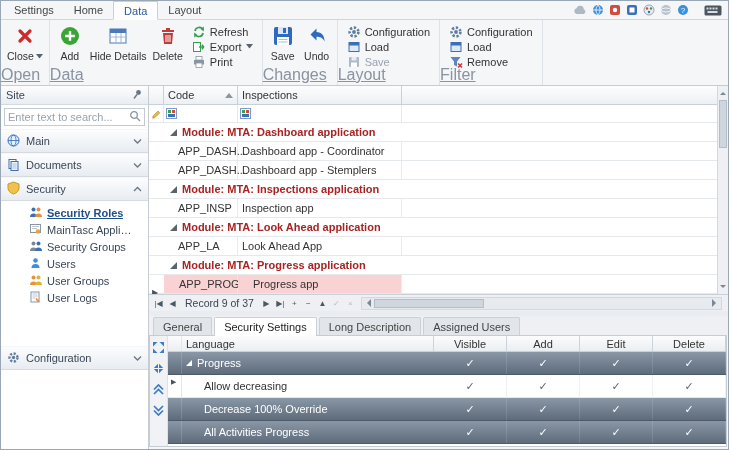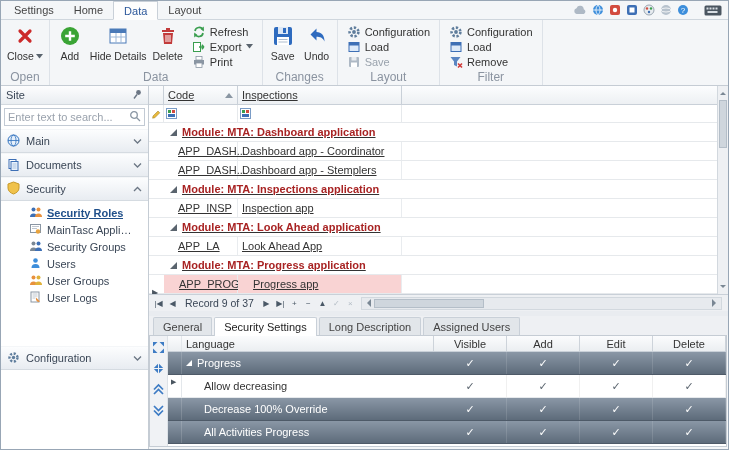--- a/index.html
+++ b/index.html
@@ -10,21 +10,21 @@
   .rtabs { height:19px; background:#f4f6f8; border-bottom:1px solid #cfd6dd; display:flex; align-items:stretch; padding-left:3px; }
   .rtab { padding:3px 10px 2px; color:#444; cursor:default; }
   .rtab.active { background:#fdfdfd; border:1px solid #c9d0d8; border-bottom:1px solid #fdfdfd; color:#2b579a; margin-bottom:-1px; }
   .tab-icons { margin-left:auto; display:flex; align-items:center; gap:5px; padding-right:6px; }
   .ticon { display:inline-flex; align-items:center; }
   .ticon.kbd { margin-left:10px; }
 
   
   .rbody { height:66px; background:#f4f6f8; border-bottom:1px solid #c5ccd4; display:flex; }
   .rgroup { position:relative; border-right:1px solid #dde2e8; padding:2px 3px 13px; display:flex; }
-  .rg-label { position:absolute; bottom:1px; left:0; right:0; text-align:center; font-size:12px; color:#8a93a0; }
+  .rg-label { position:absolute; bottom:1px; left:0; right:0; font-size:16px; color:#8a93a0;text-decoration:underline; }
   .rg-content { display:flex; align-items:stretch; }
   .bigbtn { min-width:34px; padding:2px 3px; display:flex; flex-direction:column; align-items:center; gap:2px; border-radius:2px; }
   .bicon { height:24px; display:flex; align-items:center; }
   .blbl { font-size:10.5px; color:#333; text-align:center; display:flex; align-items:center; gap:2px; white-space:nowrap; }
   .smcol { display:flex; flex-direction:column; justify-content:space-between; padding:2px 2px; }
   .smbtn { height:16px; display:flex; align-items:center; gap:4px; padding:0 4px; white-space:nowrap; border-radius:2px; }
   .smbtn.disabled, .smbtn.disabled .slbl { color:#9aa3ad; }
   .sicon { width:14px; height:14px; display:inline-flex; align-items:center; justify-content:center; }
 
   
@@ -37,21 +37,21 @@
   .acc-header { height:24px; background:linear-gradient(#fcfdfe,#e8ecf1); border-top:1px solid #f4f6f8; border-bottom:1px solid #d5dbe1; display:flex; align-items:center; gap:6px; padding:0 6px; }
   .acc-header .hlbl { color:#3a4656; }
   .acc-chevron { margin-left:auto; display:inline-flex; }
   .acc-items { padding:3px 16px 6px; }
   .acc-item { height:17px; display:flex; align-items:center; gap:5px; padding-left:12px; white-space:nowrap; overflow:hidden; }
   .acc-item .ilbl { color:#3a4656; overflow:hidden; text-overflow:ellipsis; }
   .acc-item.selected .ilbl { color:#1f4f8a; font-weight:bold; text-decoration:underline; }
   .acc-spacer { height:34px; }
 
   
-  .main-grid { position:absolute; left:148px; top:85px; right:0; height:225px; background:#fff;text-decoration:underline; }
+  .main-grid { position:absolute; left:148px; top:85px; right:0; height:225px; background:#fff; }
   .ghead { height:19px; display:flex; background:linear-gradient(#fcfdfe,#edf0f3); border-bottom:1px solid #c9d0d8; }
   .ghead .hc { border-right:1px solid #c9d0d8; padding:2px 4px; display:flex; align-items:center; color:#333; }
   .ci { width:15px; flex:none; border-right:1px solid #c9d0d8; position:relative; }
   .cc { width:74px; flex:none; }
   .cd { width:164px; flex:none; }
   .cf { flex:1; }
   .sortglyph { margin-left:auto; }
   .gfilter { height:18px; display:flex; background:#fff; border-bottom:1px solid #e6e9ec; }
   .gfilter .fc { border-right:1px solid #e6e9ec; display:flex; align-items:center; padding:0 2px; }
   .grow { height:19px; display:flex; align-items:center; border-bottom:1px solid #e6e9ec; background:#fff; }

